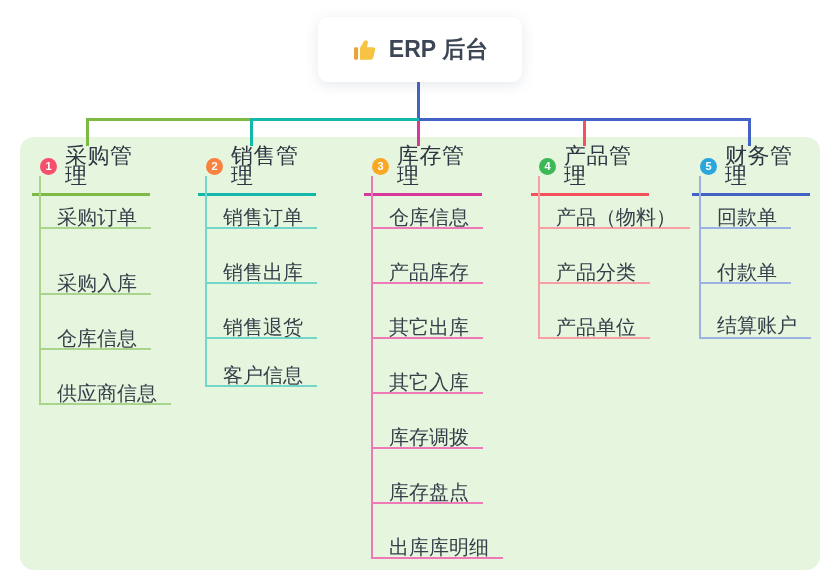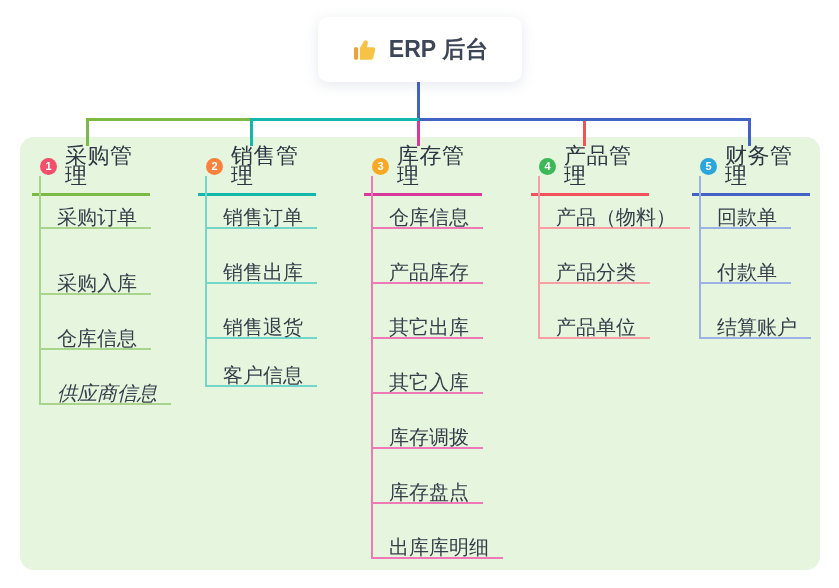--- a/index.html
+++ b/index.html
@@ -77,21 +77,21 @@
 
   <div class="branch" style="left: 32px; top: 146px;">
     <div class="branch-header" style="border-bottom-color: rgb(124, 186, 69);">
       <span class="badge" style="background: rgb(244, 80, 108);">1</span>
       <span class="branch-label">采购管理</span>
     </div>
     <ul class="children" style="border-left-color: rgb(169, 212, 140);">
         <li style="border-bottom-color: rgb(169, 212, 140);">采购订单</li>
         <li style="border-bottom-color: rgb(169, 212, 140); margin-top: 45px;">采购入库</li>
         <li style="border-bottom-color: rgb(169, 212, 140);">仓库信息</li>
-        <li style="border-bottom-color: rgb(169, 212, 140); font-style: italic;">供应商信息</li>
+        <li style="border-bottom-color: rgb(169, 212, 140);">供应商信息</li>
       </ul>
   </div>
 
   <div class="branch" style="left: 198px; top: 146px;">
     <div class="branch-header" style="border-bottom-color: rgb(20, 184, 171);">
       <span class="badge" style="background: rgb(249, 130, 63);">2</span>
       <span class="branch-label">销售管理</span>
     </div>
     <ul class="children" style="border-left-color: rgb(116, 213, 201);">
         <li style="border-bottom-color: rgb(116, 213, 201);">销售订单</li>
@@ -130,16 +130,16 @@
   </div>
 
   <div class="branch" style="left: 692px; top: 146px;">
     <div class="branch-header" style="border-bottom-color: rgb(67, 98, 198);">
       <span class="badge" style="background: rgb(43, 166, 220);">5</span>
       <span class="branch-label">财务管理</span>
     </div>
     <ul class="children" style="border-left-color: rgb(156, 178, 229);">
         <li style="border-bottom-color: rgb(156, 178, 229);">回款单</li>
         <li style="border-bottom-color: rgb(156, 178, 229);">付款单</li>
-        <li style="border-bottom-color: rgb(156, 178, 229);">结算账户</li>
+        <li style="border-bottom-color: rgb(156, 178, 229); font-family: Liberation Mono, monospace;">结算账户</li>
       </ul>
   </div>
 </div>
 
 </body></html>

